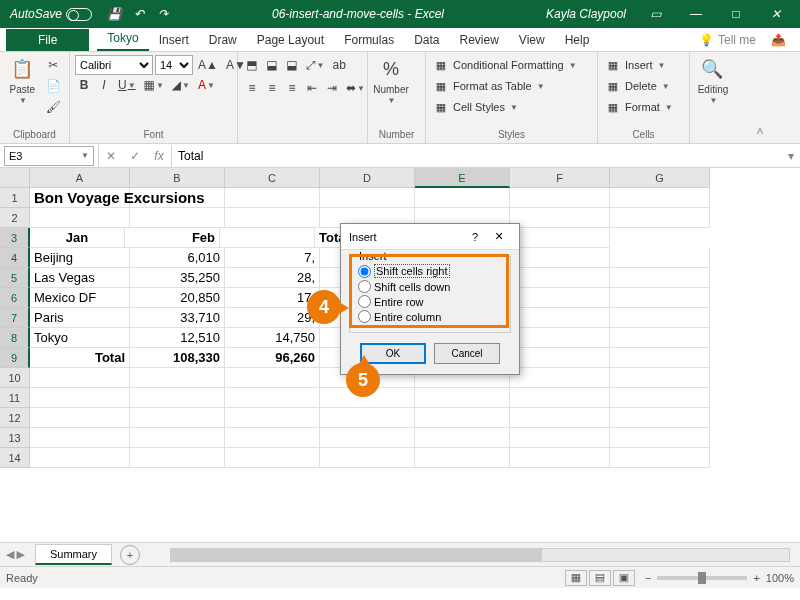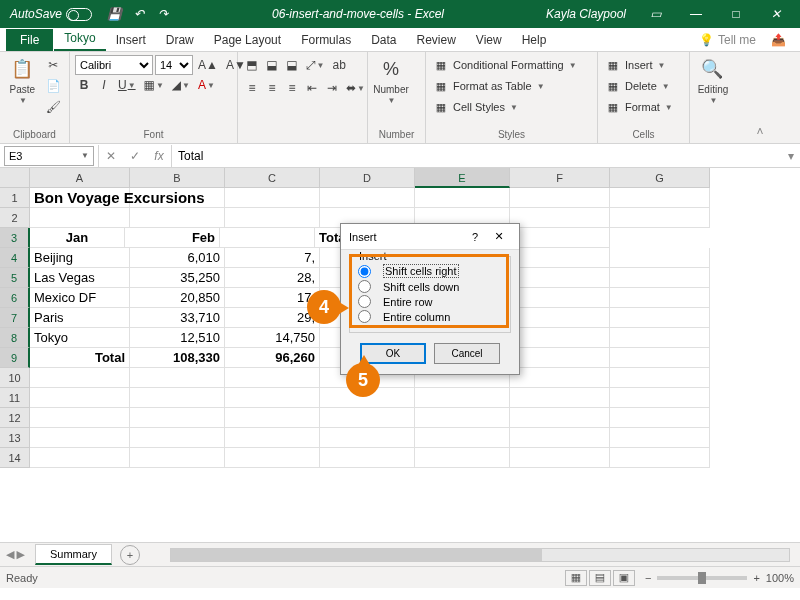--- a/index.html
+++ b/index.html
@@ -14,21 +14,21 @@
 .title-bar .qat span { width: 18px; height: 18px; display: inline-flex; align-items:center; justify-content:center; color:#fff; }
 .title-bar .doc-name { flex: 1; text-align: center; }
 .title-bar .user { padding: 0 10px; }
 .title-bar .win-buttons { display: flex; }
 .title-bar .win-buttons span { width: 40px; height: 28px; display: inline-flex; align-items:center; justify-content:center; font-size: 12px; }
 
 
 .ribbon-tabs { height: 24px; background: #fff; display: flex; align-items: flex-end; border-bottom: 1px solid #d4d4d4; padding: 0 6px; font-size: 12px; color: #333; }
 .ribbon-tabs .tab { padding: 4px 10px; cursor: pointer; }
 .ribbon-tabs .tab.active { color: #0d6639; border-bottom: 2px solid #0d6639; }
-.ribbon-tabs .tab.file { background: #0d6639; color: #fff; padding: 4px 14px; margin-right: 1px; }
+.ribbon-tabs .tab.file { background: #0d6639; color: #fff; padding: 4px 32px; margin-right: 8px; }
 .ribbon-tabs .tell-me { margin-left: auto; display: flex; align-items: center; gap: 4px; color: #888; padding: 4px 8px; }
 .ribbon-tabs .share-btn { width: 30px; text-align:center; padding: 4px 0; color:#0d6639; }
 
 
 .ribbon { height: 92px; background: #f3f2f1; border-bottom: 1px solid #d4d4d4; display: flex; }
 .group { border-right: 1px solid #d4d4d4; display: flex; flex-direction: column; }
 .group-body { flex: 1; display: flex; padding: 3px 5px; gap: 3px; align-items: flex-start; }
 .group-label { text-align: center; font-size: 10px; color: #666; padding: 1px 0 3px; position: relative; }
 
 .btn-lg { width: 36px; display: flex; flex-direction: column; align-items: center; gap: 1px; font-size: 10px; color: #444; }
@@ -88,21 +88,21 @@
 .zoom-slider::after { content:""; position:absolute; width:8px; height:12px; background:#888; top:-4px; left:50%; transform:translateX(-50%); }
 
 
 .dialog { position: absolute; top: 223px; left: 340px; width: 180px; background: #f0f0f0; border: 1px solid #888; box-shadow: 2px 2px 8px rgba(0,0,0,0.3); font-size: 11px; }
 .dialog-title { height: 26px; display: flex; align-items: center; padding: 0 8px; background: #fff; border-bottom: 1px solid #ddd; }
 .dialog-title .t { flex: 1; }
 .dialog-title span.btn { width: 24px; text-align: center; }
 .dialog-body { padding: 6px 8px 10px; }
 .fieldset { border: 1px solid #ccc; padding: 6px 8px 8px; position: relative; }
 .fieldset .legend { position: absolute; top: -7px; left: 6px; background: #f0f0f0; padding: 0 3px; font-size: 11px; }
-.radio-row { display: flex; align-items: center; gap: 12px; padding: 1px 0; }
+.radio-row { display: flex; align-items: center; gap: 3px; padding: 1px 0; }
 .radio-row input { margin: 0; }
 .radio-row.sel label { border: 1px dotted #555; padding: 0 1px; }
 .dialog-buttons { display: flex; justify-content: center; gap: 8px; padding: 0 8px 10px; }
 .dialog-buttons button { width: 66px; height: 21px; font-size: 10px; border: 1px solid #888; background: #e8e8e8; }
 .dialog-buttons button.primary { border: 2px solid #0078d4; }
 .highlight-box { position: absolute; border: 3px solid #ec7a08; pointer-events: none; }
 
 
 .callout { position: absolute; width: 34px; height: 34px; background: #ec7a08; border-radius: 50%; color: #fff; font-size: 18px; font-weight: bold; display:flex; align-items:center; justify-content:center; }
 .callout .tail { position:absolute; width:0; height:0; }

